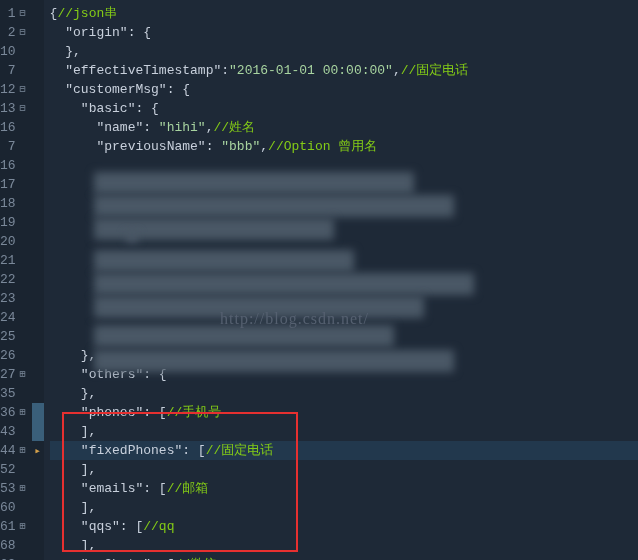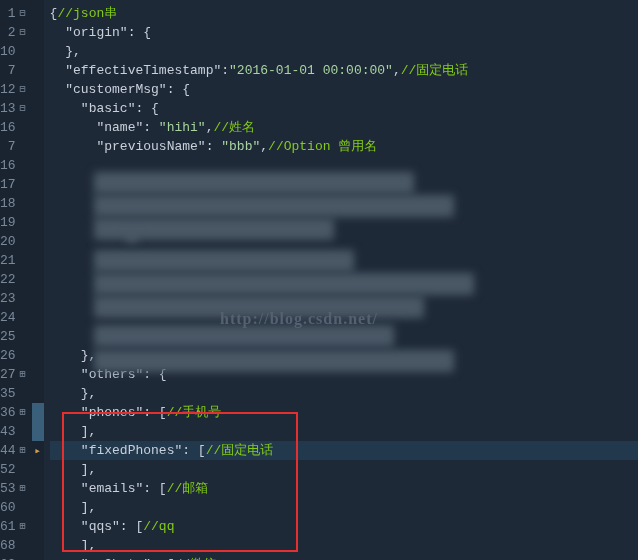--- a/index.html
+++ b/index.html
@@ -78,21 +78,20 @@
   .watermark {
     position: absolute;
     top: 310px;
     left: 220px;
     color: #556070;
     font-family: 'Times New Roman', serif;
     font-size: 16px;
     letter-spacing: 1px;
     pointer-events: none;
     z-index: 5;
-    font-weight: bold;
   }
   .highlight-box {
     position: absolute;
     border: 2px solid #e63030;
     z-index: 3;
     pointer-events: none;
   }
   .blur-block {
     position: absolute;
     background: #4a5866;

